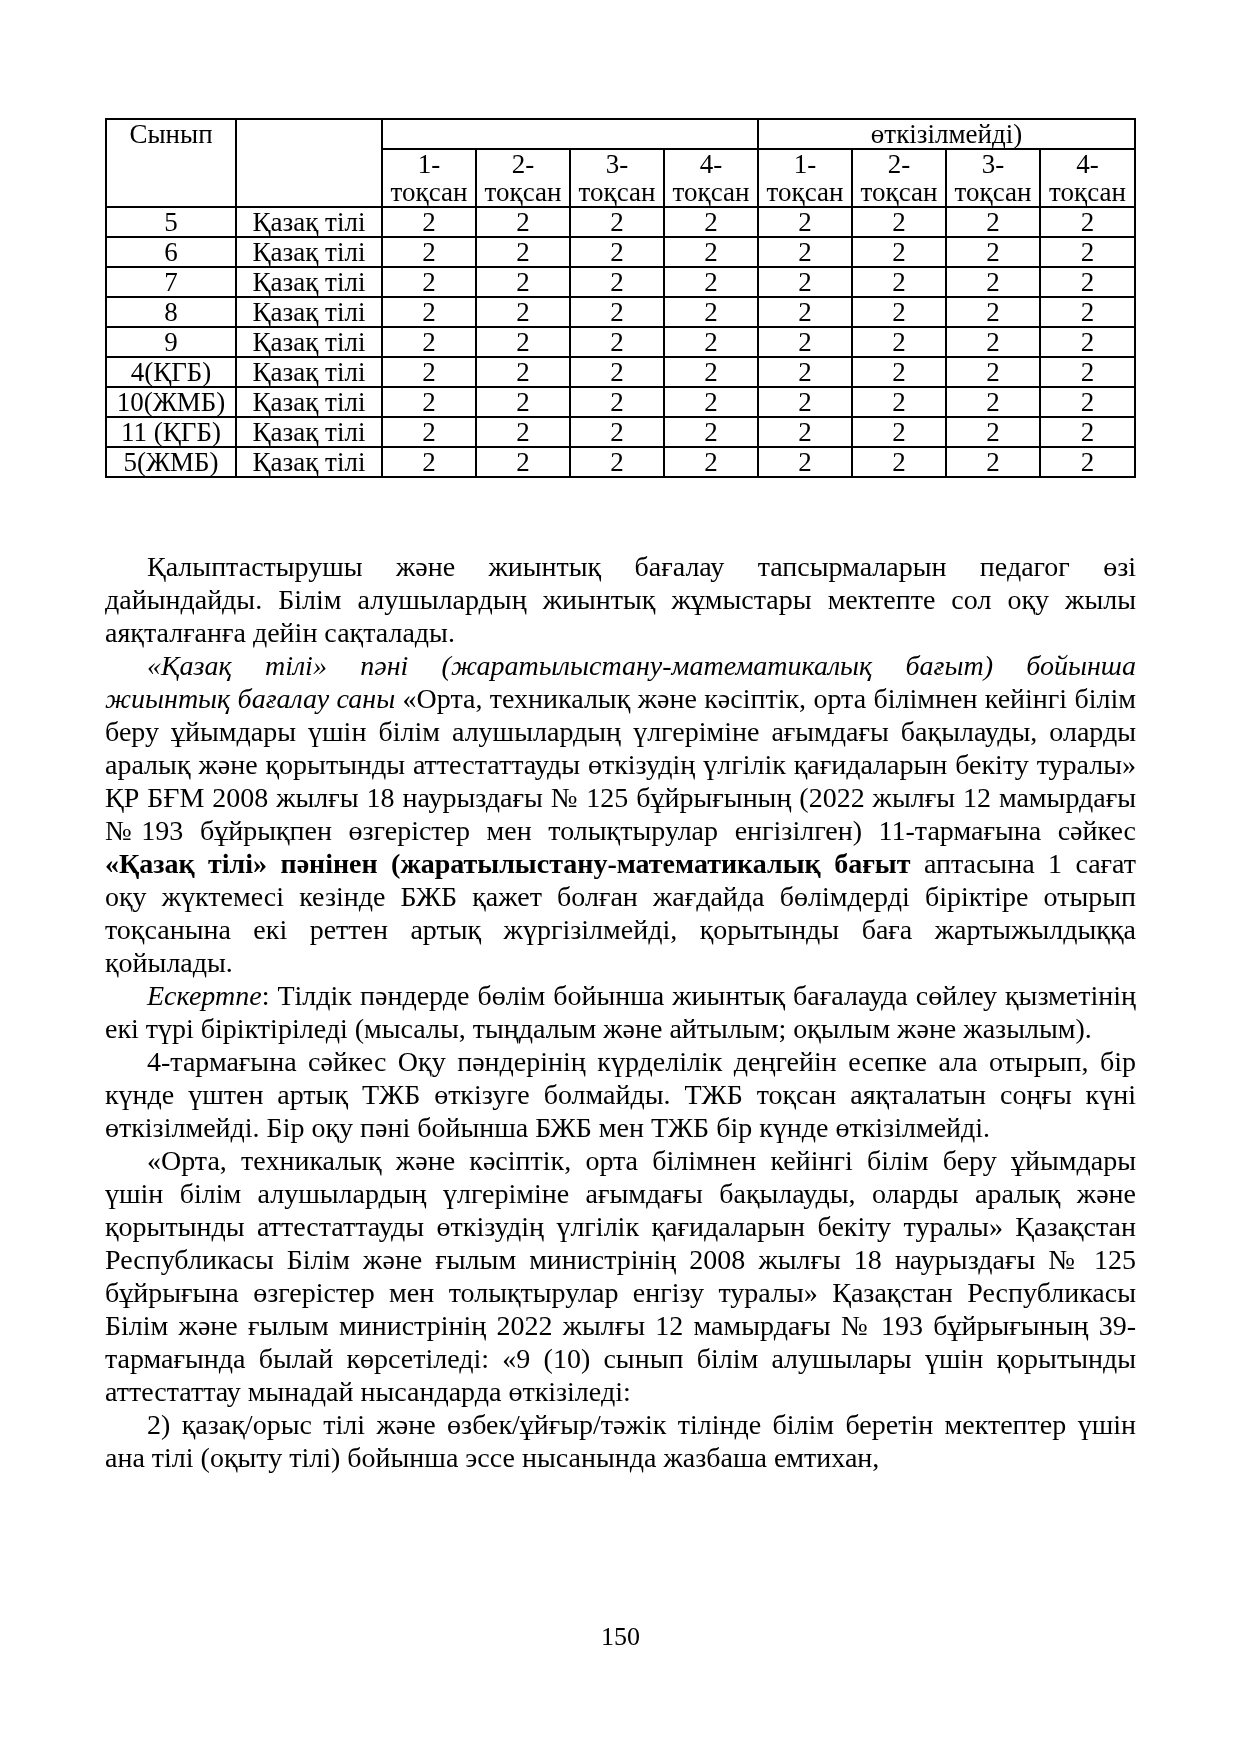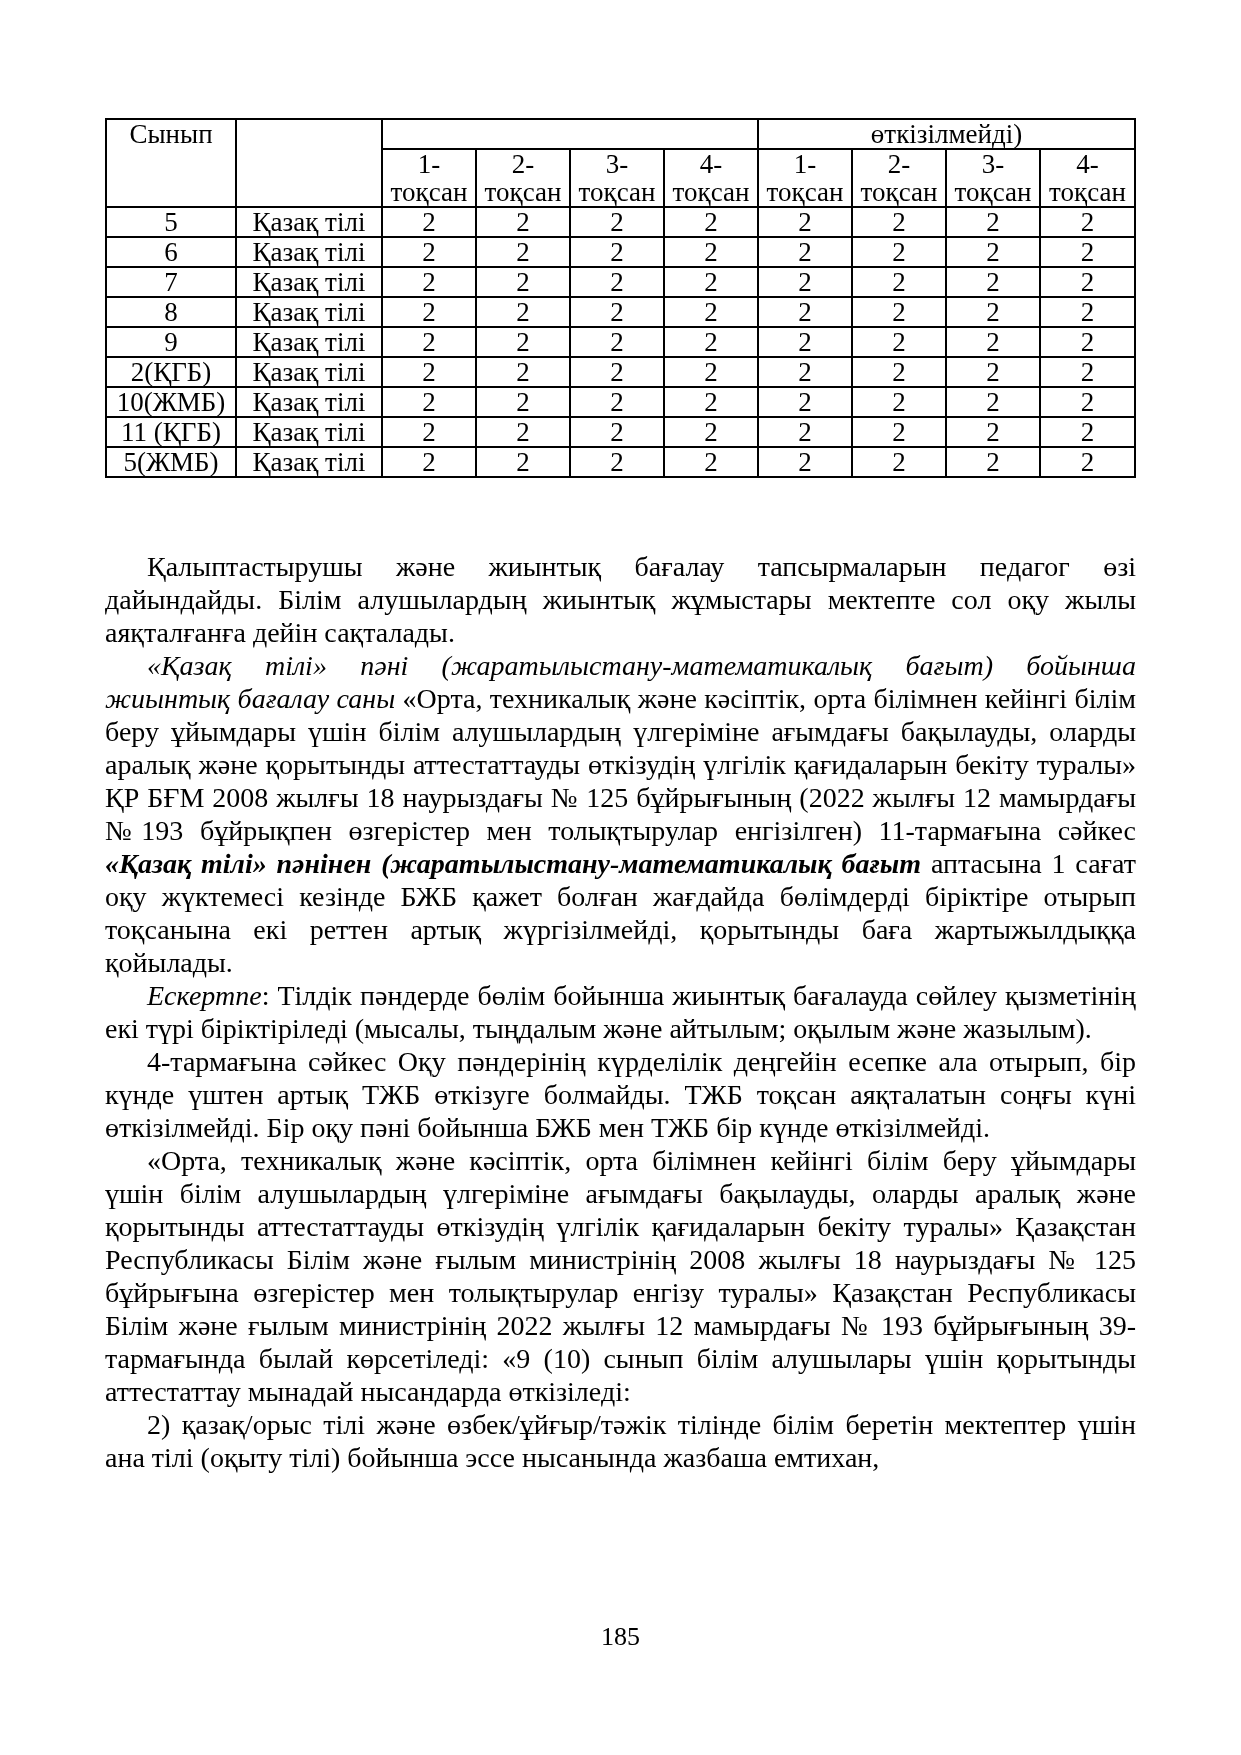--- a/index.html
+++ b/index.html
@@ -58,21 +58,21 @@
     text-align: justify;
     margin-top: 44px;
   }
   .body-text p {
     margin: 0;
     padding: 0;
     text-indent: 42px;
   }
   .r  { font-style: normal; font-weight: normal; }
   .i  { font-style: italic; font-weight: normal; }
-  .bi { font-style: italic; font-weight: bold; }
+  .bi { font-weight: bold; }
 
   
   .page-number {
     position: absolute;
     left: 0;
     top: 1622px;
     width: 100%;
     text-align: center;
     font-size: 26px;
     line-height: 30px;
@@ -169,21 +169,21 @@
           <td>2</td>
           <td>2</td>
           <td>2</td>
           <td>2</td>
           <td>2</td>
           <td>2</td>
           <td>2</td>
           <td>2</td>
         </tr>
         <tr>
-          <td>2(ҚГБ)</td>
+          <td>4(ҚГБ)</td>
           <td>Қазақ тілі</td>
           <td>2</td>
           <td>2</td>
           <td>2</td>
           <td>2</td>
           <td>2</td>
           <td>2</td>
           <td>2</td>
           <td>2</td>
         </tr>
@@ -228,15 +228,15 @@
 
   <div class="body-text">
       <p><span class="r">Қалыптастырушы және жиынтық бағалау тапсырмаларын педагог өзі дайындайды. Білім алушылардың жиынтық жұмыстары мектепте сол оқу жылы аяқталғанға дейін сақталады.</span></p>
       <p><span class="i">«Қазақ тілі» пәні (жаратылыстану-математикалық бағыт) бойынша жиынтық бағалау саны</span><span class="r"> «Орта, техникалық және кәсіптік, орта білімнен кейінгі білім беру ұйымдары үшін білім алушылардың үлгеріміне ағымдағы бақылауды, оларды аралық және қорытынды аттестаттауды өткізудің үлгілік қағидаларын бекіту туралы» ҚР БҒМ 2008 жылғы 18 наурыздағы № 125 бұйрығының (2022 жылғы 12 мамырдағы №193 бұйрықпен өзгерістер мен толықтырулар енгізілген) 11-тармағына сәйкес </span><span class="bi">«Қазақ тілі» пәнінен (жаратылыстану-математикалық бағыт</span><span class="r"> аптасына 1 сағат оқу жүктемесі кезінде БЖБ қажет болған жағдайда бөлімдерді біріктіре отырып тоқсанына екі реттен артық жүргізілмейді, қорытынды баға жартыжылдыққа қойылады.</span></p>
       <p><span class="i">Ескертпе</span><span class="r">: Тілдік пәндерде бөлім бойынша жиынтық бағалауда сөйлеу қызметінің екі түрі біріктіріледі (мысалы, тыңдалым және айтылым; оқылым және жазылым).</span></p>
       <p><span class="r">4-тармағына сәйкес Оқу пәндерінің күрделілік деңгейін есепке ала отырып, бір күнде үштен артық ТЖБ өткізуге болмайды. ТЖБ тоқсан аяқталатын соңғы күні өткізілмейді. Бір оқу пәні бойынша БЖБ мен ТЖБ бір күнде өткізілмейді.</span></p>
       <p><span class="r">«Орта, техникалық және кәсіптік, орта білімнен кейінгі білім беру ұйымдары үшін білім алушылардың үлгеріміне ағымдағы бақылауды, оларды аралық және қорытынды аттестаттауды өткізудің үлгілік қағидаларын бекіту туралы» Қазақстан Республикасы Білім және ғылым министрінің 2008 жылғы 18 наурыздағы № 125 бұйрығына өзгерістер мен толықтырулар енгізу туралы» Қазақстан Республикасы Білім және ғылым министрінің 2022 жылғы 12 мамырдағы № 193 бұйрығының 39-тармағында былай көрсетіледі: «9 (10) сынып білім алушылары үшін қорытынды аттестаттау мынадай нысандарда өткізіледі:</span></p>
       <p><span class="r">2) қазақ/орыс тілі және өзбек/ұйғыр/тәжік тілінде білім беретін мектептер үшін ана тілі (оқыту тілі) бойынша эссе нысанында жазбаша емтихан,</span></p>
     </div>
 
-  <div class="page-number">185</div>
+  <div class="page-number">150</div>
 
 </div>
 
 </body></html>

